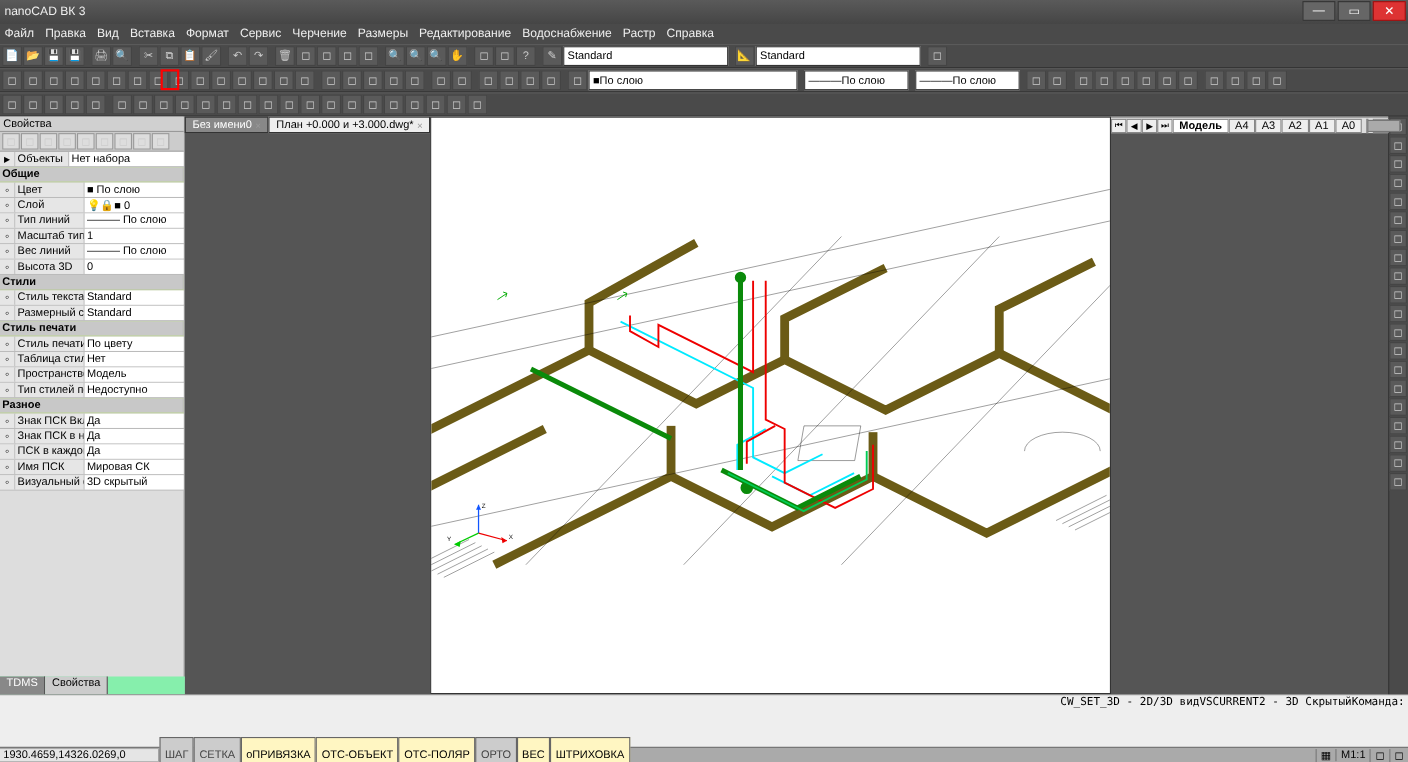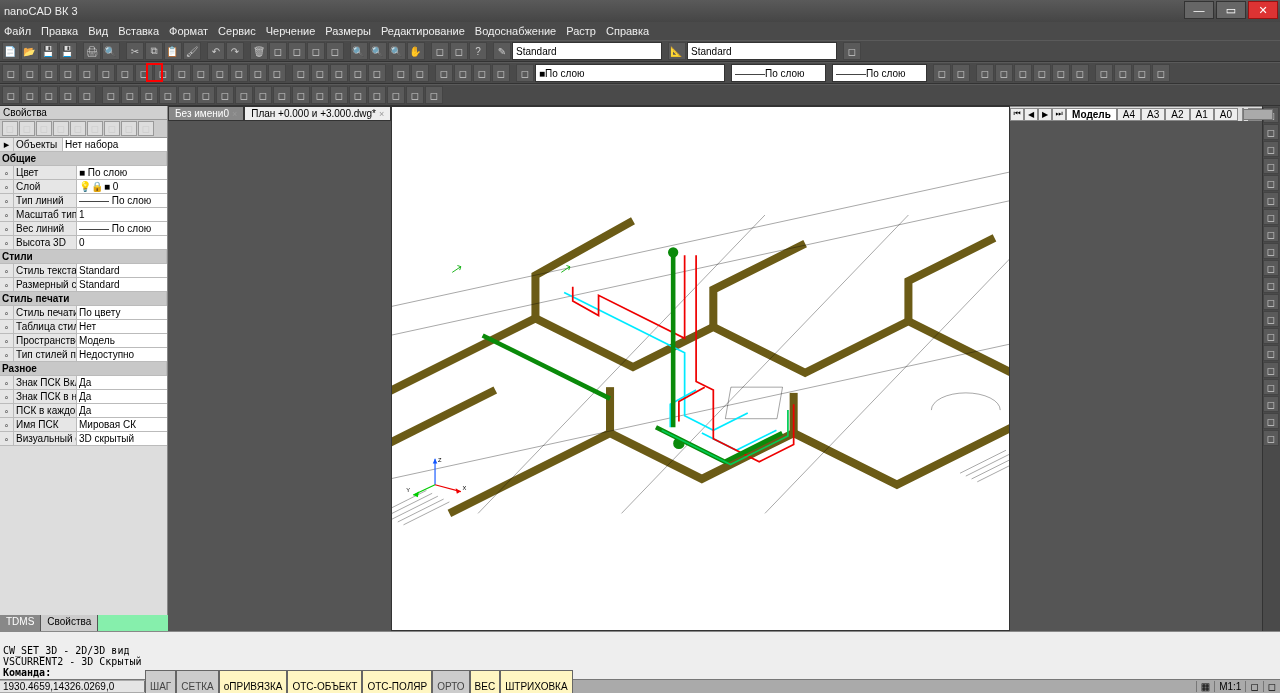--- a/index.html
+++ b/index.html
@@ -56,23 +56,23 @@
 .canvas{flex:1;background:#fff;position:relative;overflow:hidden;border:1px solid #333}
 .canvas svg{width:100%;height:100%}
 .bottom-tabs{height:15px;background:#ddd;display:flex;align-items:center;font-size:10px;border-top:1px solid #888}
 .bottom-tabs .btab{padding:0 5px;border:1px solid #888;background:#eee;height:13px;display:flex;align-items:center}
 .bottom-tabs .btab.active{background:#fff;font-weight:bold}
 .bottom-tabs .navbtn{width:14px;height:13px;border:1px solid #888;background:#eee;display:flex;align-items:center;justify-content:center;font-size:8px}
 .hscroll{flex:1;height:13px;background:#ccc;margin:0 4px;border:1px solid #888;position:relative}
 .hscroll .thumb{position:absolute;left:60%;width:30px;height:11px;background:#aaa;border:1px solid #777}
 
 
-.cmdline{height:48px;background:#eee;border-top:1px solid #888;font-family:Consolas,monospace;font-size:10px;padding:1px 3px;color:#000;display:flex;flex-direction:column;justify-content:flex-end}
+.cmdline{height:48px;background:#eee;border-top:1px solid #888;font-family:Consolas,monospace;font-size:10px;padding:1px 3px;color:#000;display:flex;flex-direction:row;justify-content:flex-end}
 .cmdline .line{height:11px;white-space:nowrap}
-.cmdline .prompt{font-weight:bold}
+.cmdline .prompt{font-weight:normal}
 
 
 .status{height:14px;background:#aaa;display:flex;align-items:center;font-size:10px;border-top:1px solid #777}
 .status .coord{width:145px;padding:0 3px;border-right:1px solid #777;background:#e5e5e5;color:#000}
 .status .sbtn{padding:16px 4px;border:1px solid #666;height:12px;display:flex;align-items:center;margin:0 0}
 .status .sbtn.on{background:#fff6c2}
 .status .sbtn.off{background:#ccc;color:#444}
 .status .fill{flex:1}
 .status .rs{padding:0 4px;border-left:1px solid #777}
 

